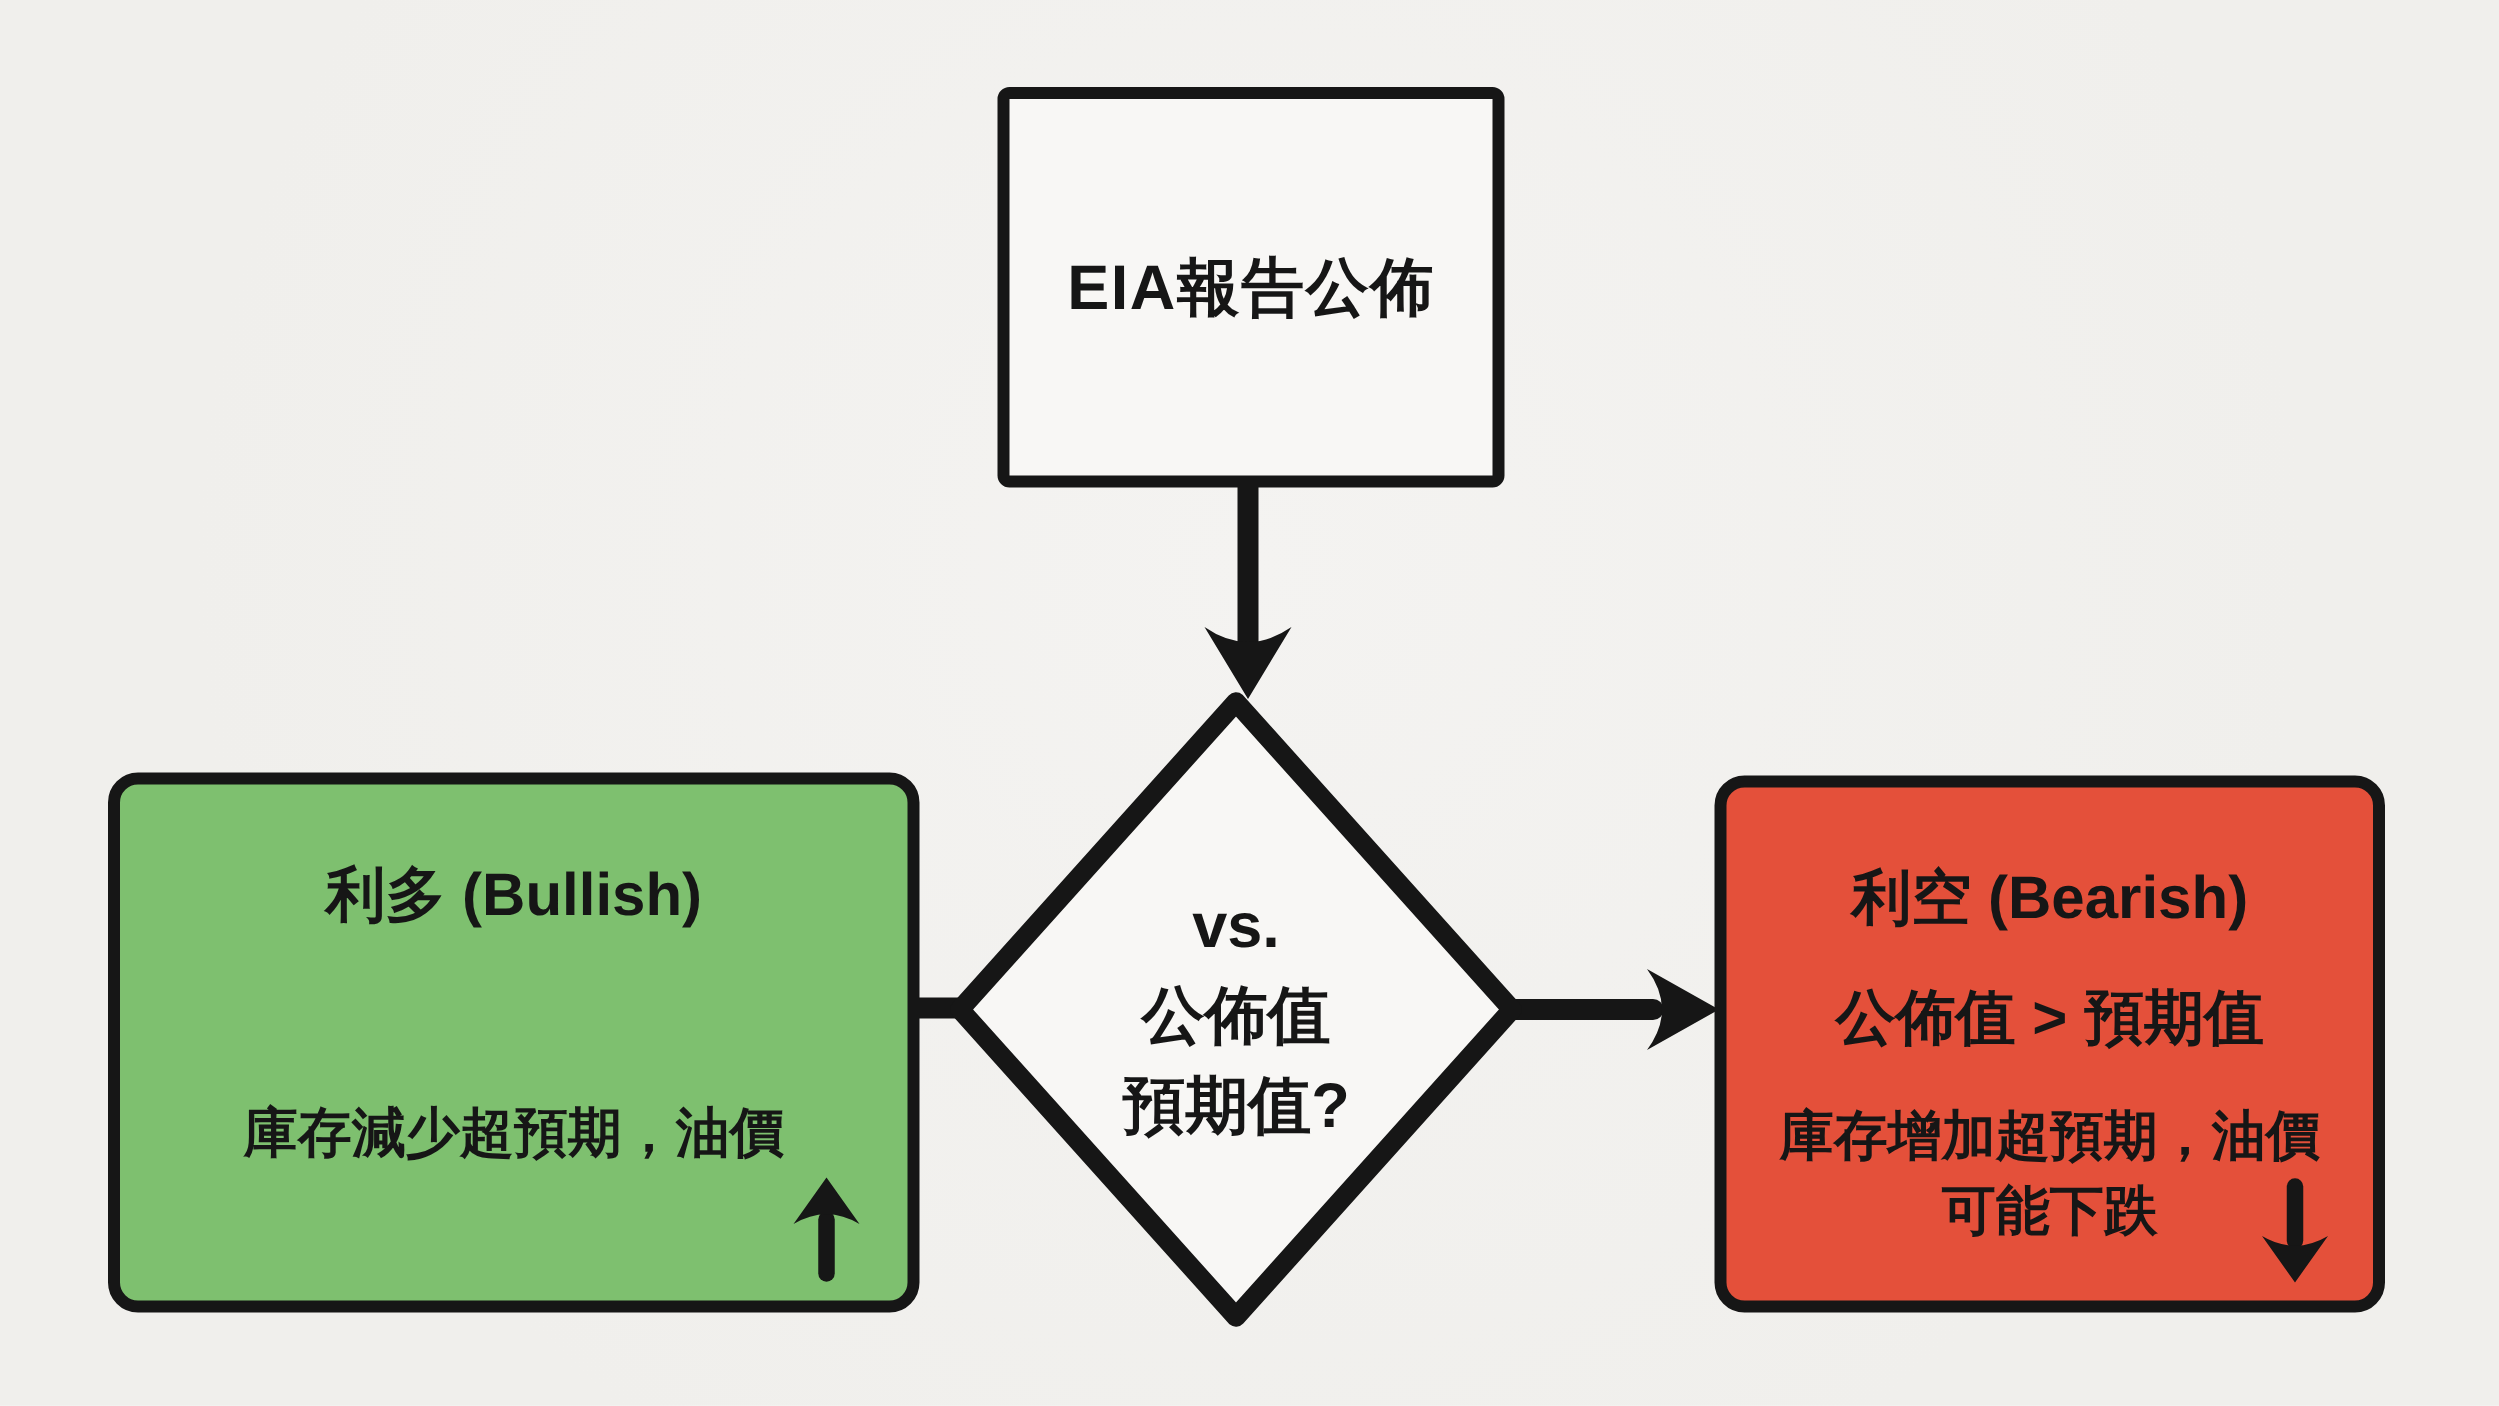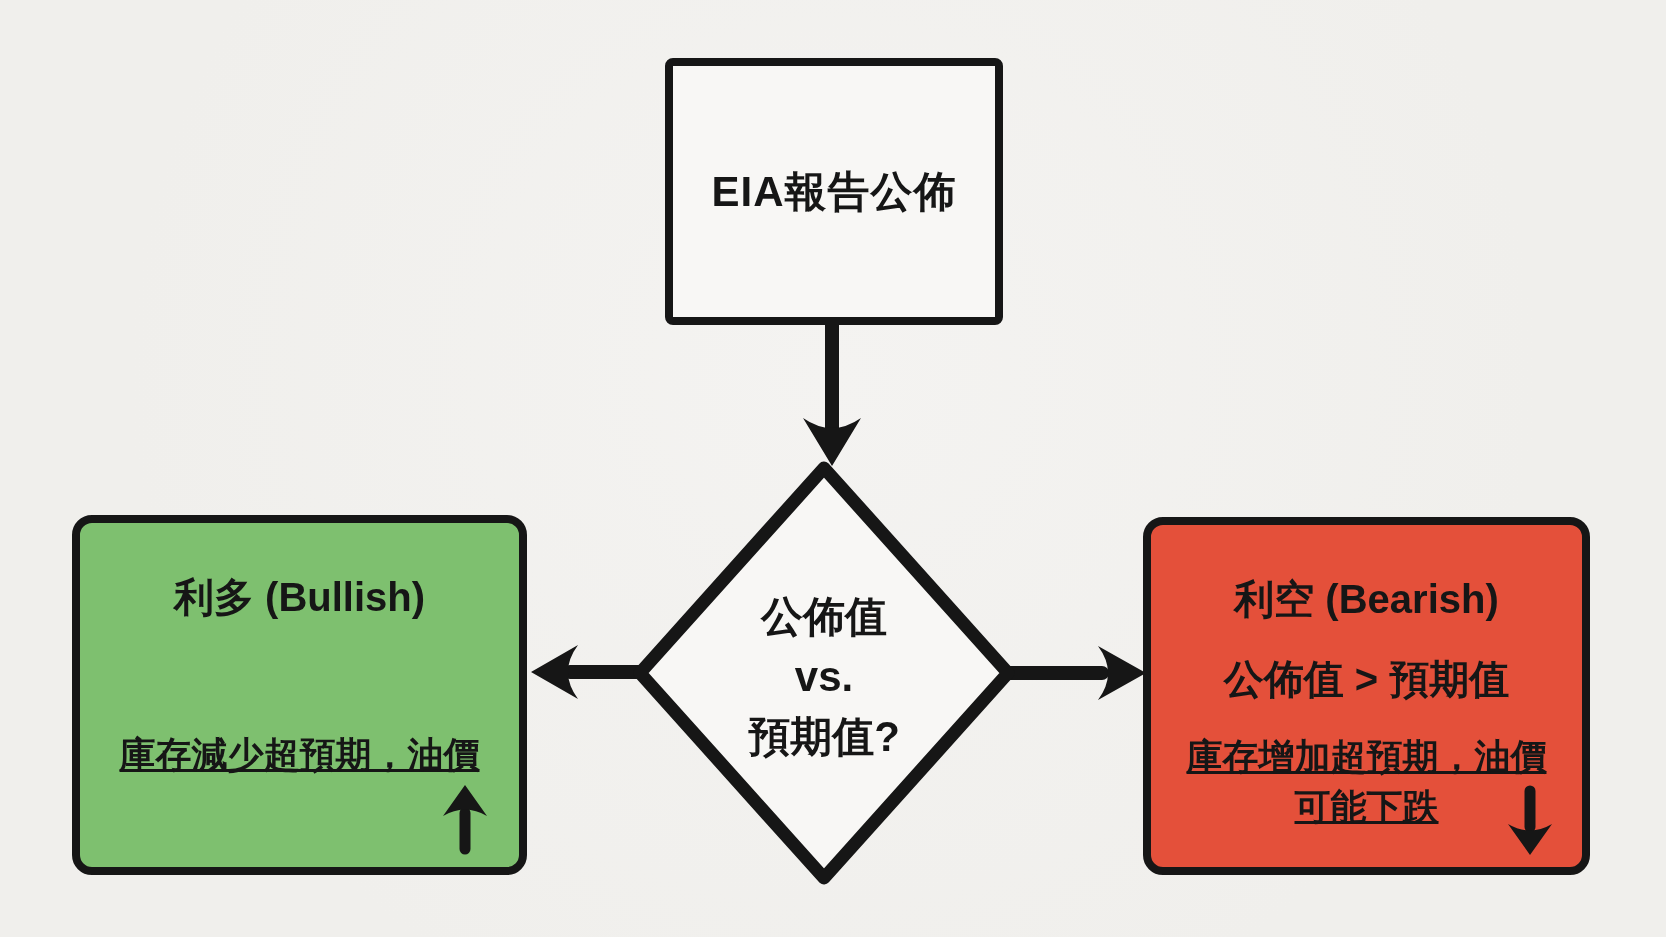--- a/index.html
+++ b/index.html
@@ -41,30 +41,30 @@
   }
   .decision-label {
     position: absolute;
     left: 624px; top: 587px; width: 400px;
     text-align: center;
     font-size: 42px; font-weight: 700; line-height: 60px;
   }
   .outcome-node {
     border-radius: 20px;
   }
-  .bullish-node { left: 72px;  top: 515px; width: 455px; height: 360px; }
+  .bullish-node { left: 72px;  top: 515px; width: 541px; height: 360px; }
   .bearish-node { left: 1143px; top: 517px; width: 447px; height: 358px; }
 
   .outcome-title, .outcome-condition, .outcome-description {
     position: absolute; left: 0; width: 100%;
     text-align: center; font-weight: 700;
   }
   .outcome-title     { top: 44px;  font-size: 40px; line-height: 60px; }
   .outcome-condition { top: 124px; font-size: 40px; line-height: 60px; }
-  .outcome-description { top: 207px; font-size: 36px; line-height: 50px; text-decoration: underline; }
+  .outcome-description { top: 207px; font-size: 36px; line-height: 50px; }
 
   .trend-arrow {
     position: absolute; display: block;
   }
   .trend-up   { right: 26px; bottom: 12px; width: 56px; height: 72px; }
   .trend-down { right: 24px; bottom: 10px; width: 56px; height: 72px; }
 </style>
 </head>
 <body>
 
@@ -88,22 +88,22 @@
     </g>
 
     <polygon class="diamond-shape" points="824,468 1008,673 824,878 640,673"></polygon>
   </svg>
 
   <div class="node start-node">
     <div class="start-label">EIA報告公佈</div>
   </div>
 
   <div class="decision-label">
+    <div>vs.</div>
     <div>公佈值</div>
-    <div>vs.</div>
     <div>預期值?</div>
   </div>
 
   <div class="node outcome-node bullish-node" style="background-color: rgb(126, 192, 111);">
     <div class="outcome-title">利多 (Bullish)</div>
     <div class="outcome-description">
       <div>庫存減少超預期，油價</div>
     </div>
     <svg class="trend-arrow trend-up" viewBox="0 0 56 72" xmlns="http://www.w3.org/2000/svg">
       <line class="trend-stem" x1="28" y1="30" x2="28" y2="66"></line>

